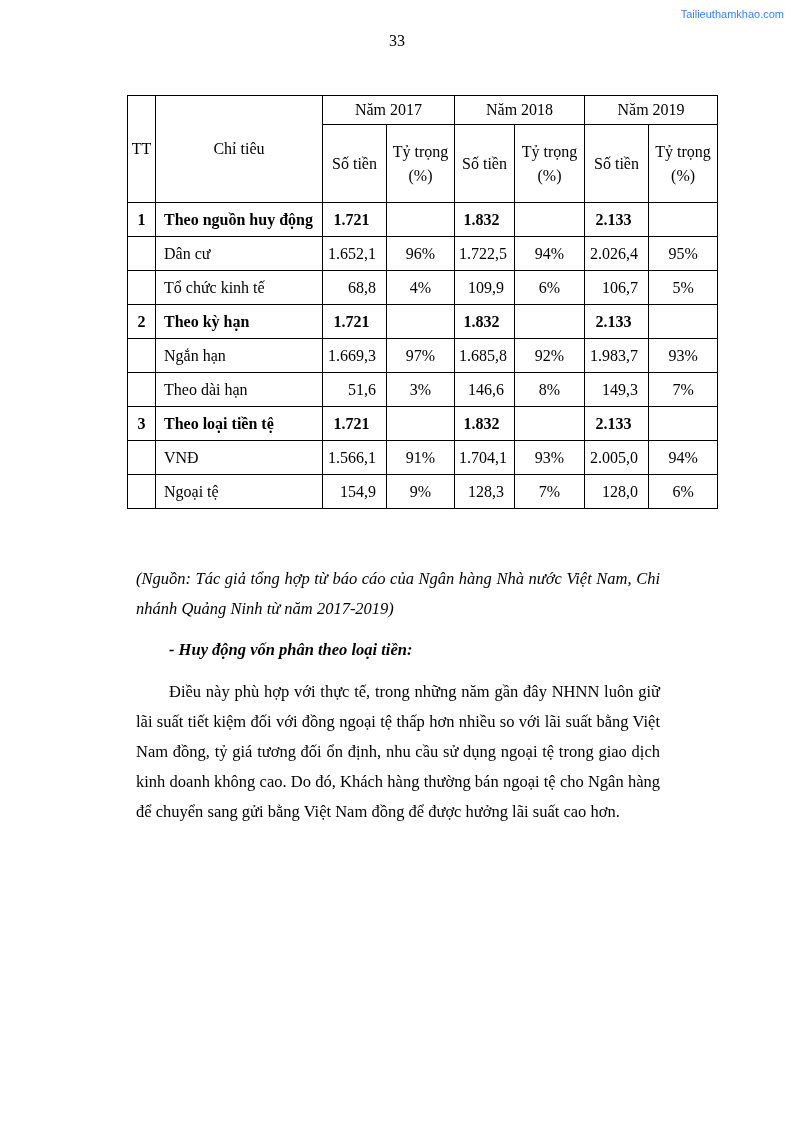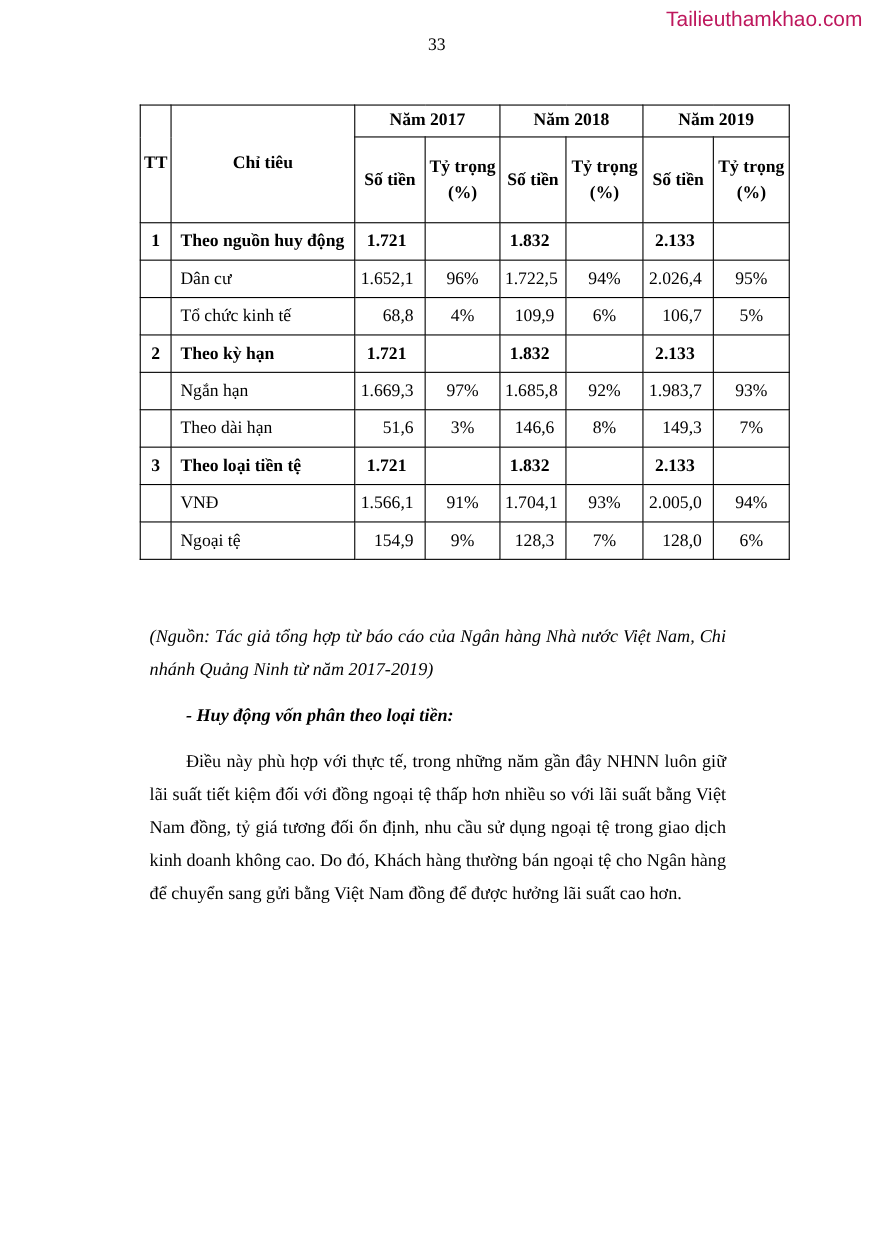--- a/index.html
+++ b/index.html
@@ -12,22 +12,22 @@
     font-family: "Liberation Serif", serif;
     color: #000;
     margin: 0 auto;
     overflow: hidden;
   }
   .watermark {
     position: absolute;
     top: 8px;
     right: 10px;
     font-family: "Liberation Sans", sans-serif;
-    font-size: 19px;
-    color: #be185d;
+    font-size: 11px;
+    color: #3b82f6;
   }
   .page-number {
     position: absolute;
     top: 32px;
     left: 0; right: 0;
     text-align: center;
     font-size: 16px;
   }
   .table-wrap {
     position: absolute;
@@ -35,21 +35,21 @@
     left: 127px;
     width: 590px;
   }
   table { border-collapse: collapse; width: 100%; table-layout: fixed; }
   th, td {
     border: 1px solid #000;
     font-size: 16px;
     vertical-align: middle;
     overflow: hidden;
   }
-  th { font-weight: bold; text-align: center; padding: 2px 0; line-height: 24px; }
+  th { font-weight: normal; text-align: center; padding: 2px 0; line-height: 24px; }
   thead tr.year-row th { height: 26px; }
   thead tr.sub-row th { height: 78px; }
   tbody td { padding: 4px 4px; height: 34px; line-height: 23px; }
   .cell-tt { text-align: center; font-weight: bold; }
   .cell-label { text-align: left; padding-left: 8px; }
   tr.row-bold .cell-label { font-weight: bold; }
   tr.row-bold .num, tr.row-bold .pct { font-weight: bold; text-align: center; }
   tr.row-italic td { }
   .num { text-align: right; padding-right: 10px; }
   .pct { text-align: center; }

